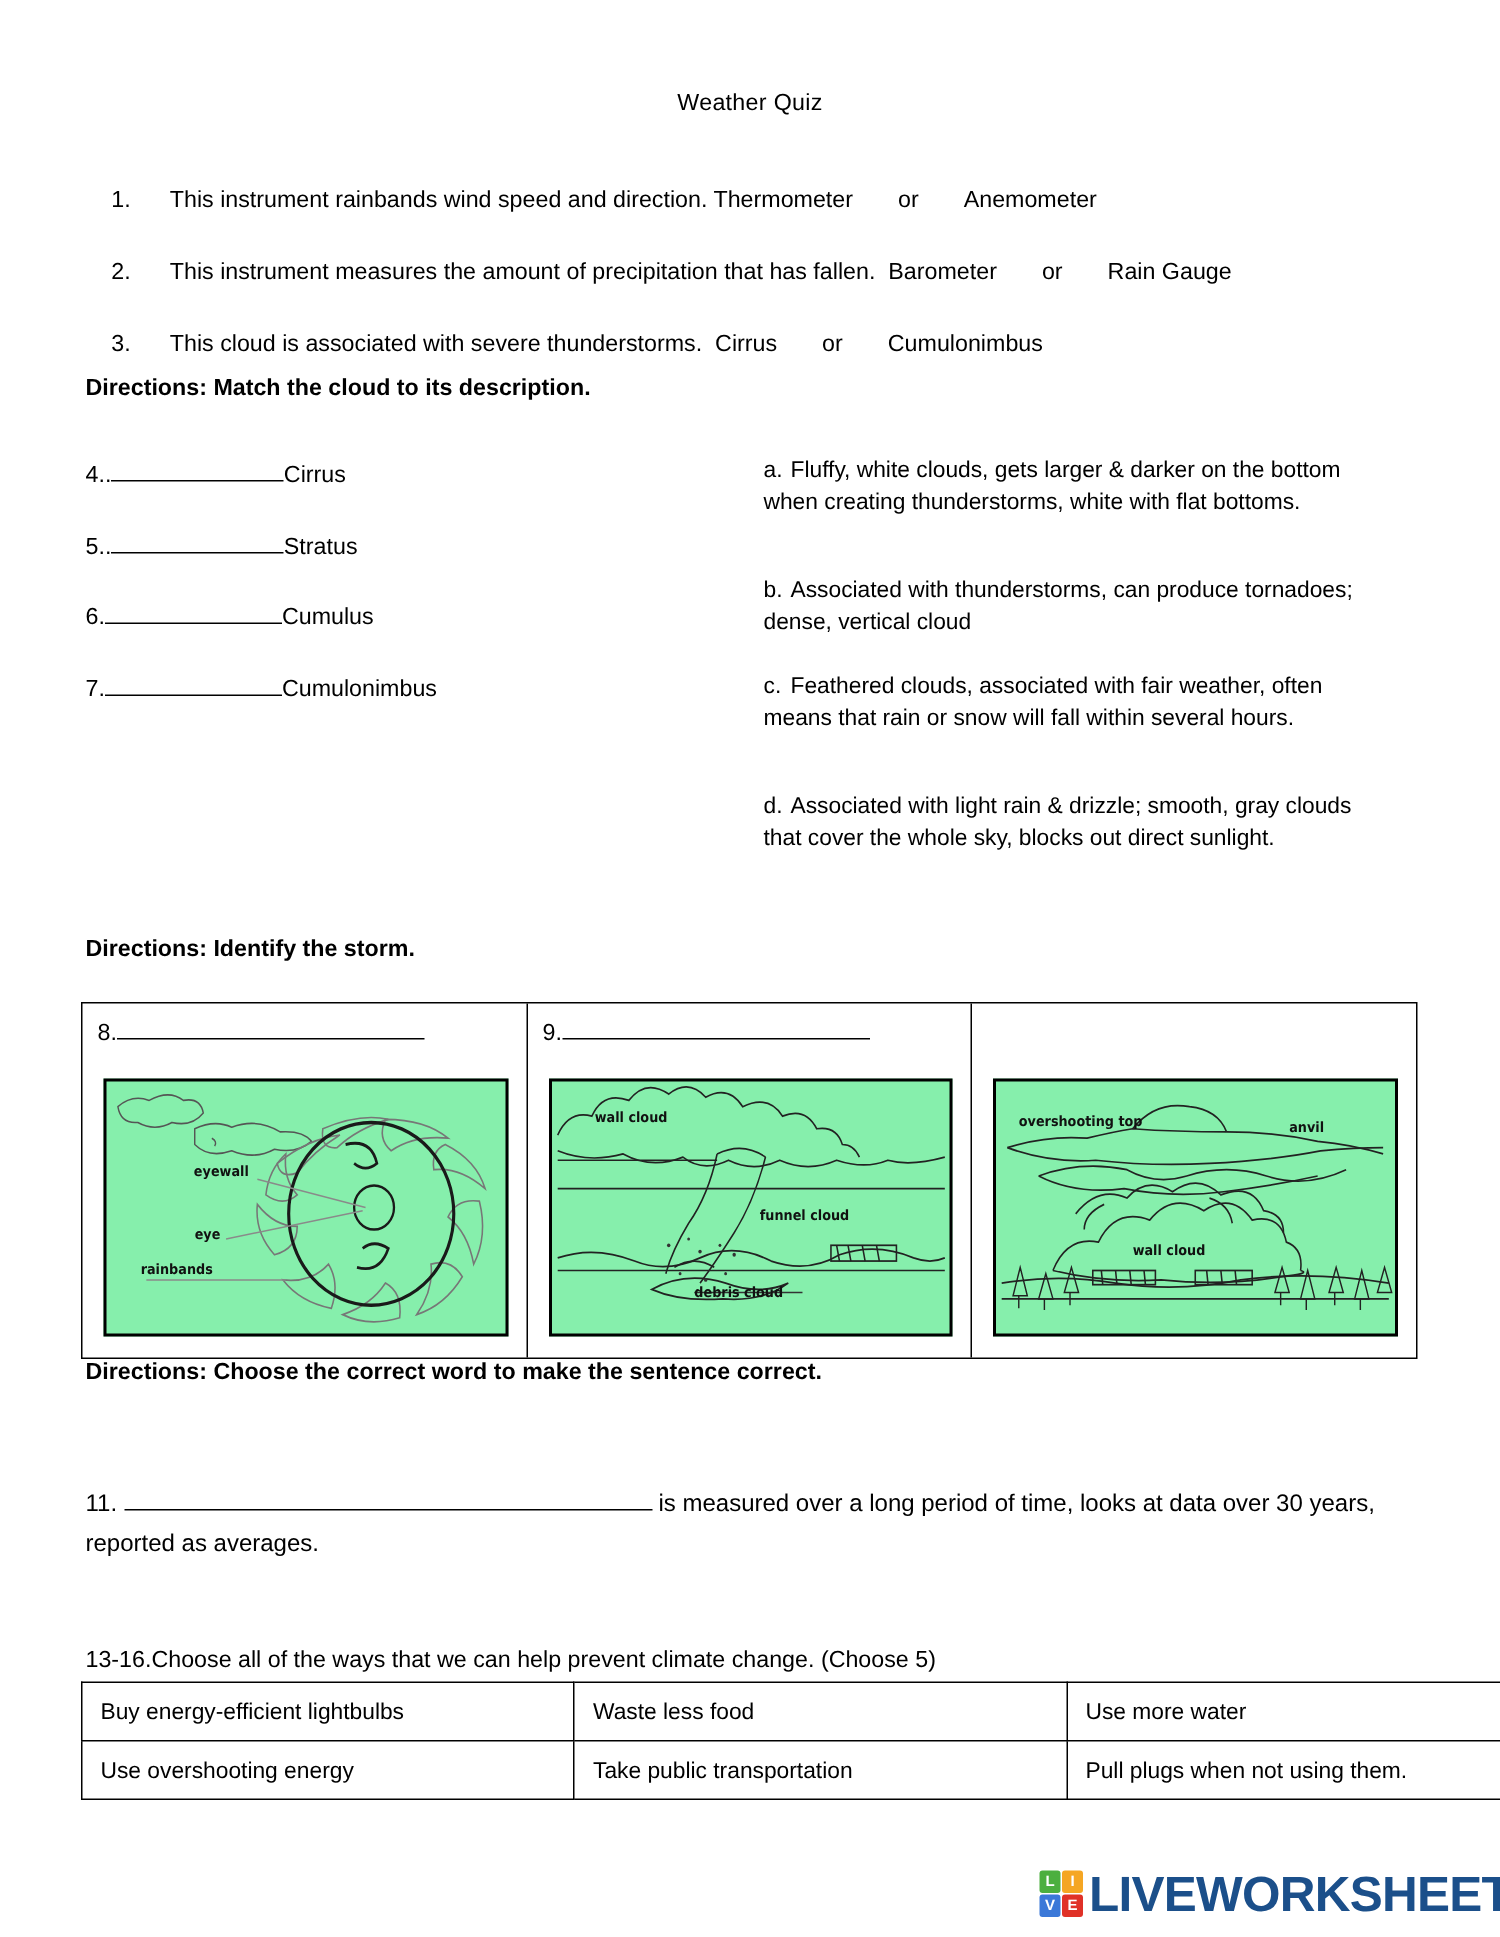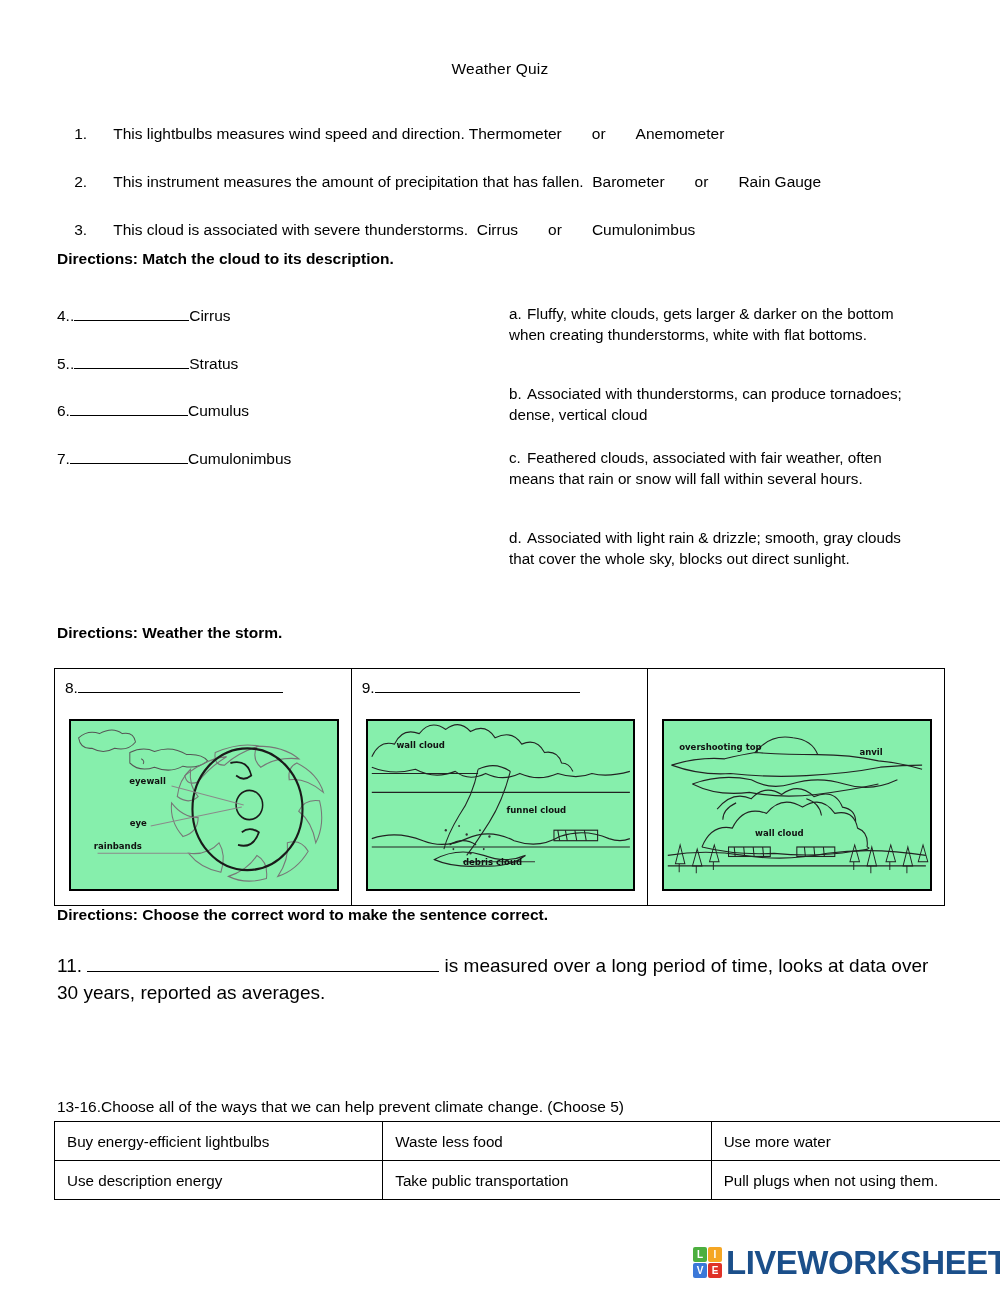--- a/index.html
+++ b/index.html
@@ -141,22 +141,23 @@
     font-size: 9px;
     font-weight: bold;
     fill: #111;
   }
 
   
   .fib {
     position: absolute;
     left: 57px;
     width: 880px;
-    font-size: 19px;
+    font-size: 16px;
     line-height: 27px;
+    margin-top: 37px;
   }
   #fib-11 { top: 952px; }
   #fib-12 { top: 1024px; }
   .fib .bl-long {
     display: inline-block;
     border-bottom: 1.2px solid #000;
     height: 15px;
     width: 352px;
     vertical-align: baseline;
   }
@@ -218,21 +219,21 @@
   }
 </style>
 </head>
 <body>
 
 <div class="page">
 
   <div class="title">Weather Quiz</div>
 
   <div class="mcq" id="mcq-1">
-    <span>1.</span><span class="gap-s"></span><span>This lightbulbs measures wind speed and direction.</span> <span>Thermometer</span><span class="gap-m"></span><span>or</span><span class="gap-m"></span><span>Anemometer</span>
+    <span>1.</span><span class="gap-s"></span><span>This instrument rainbands wind speed and direction.</span> <span>Thermometer</span><span class="gap-m"></span><span>or</span><span class="gap-m"></span><span>Anemometer</span>
   </div>
 
   <div class="mcq" id="mcq-2">
     <span>2.</span><span class="gap-s"></span><span>This instrument measures the amount of precipitation that has fallen.</span>  <span>Barometer</span><span class="gap-m"></span><span>or</span><span class="gap-m"></span><span>Rain Gauge</span>
   </div>
 
   <div class="mcq" id="mcq-3">
     <span>3.</span><span class="gap-s"></span><span>This cloud is associated with severe thunderstorms.</span>  <span>Cirrus</span><span class="gap-m"></span><span>or</span><span class="gap-m"></span><span>Cumulonimbus</span>
   </div>
 
@@ -261,21 +262,21 @@
   </div>
   <div class="match-right" id="desc-c">
     <span class="letter">c.</span>
     <span class="body">Feathered clouds, associated with fair weather, often means that rain or snow will fall within several hours.</span>
   </div>
   <div class="match-right" id="desc-d">
     <span class="letter">d.</span>
     <span class="body">Associated with light rain &amp; drizzle; smooth, gray clouds that cover the whole sky, blocks out direct sunlight.</span>
   </div>
 
-  <div class="directions" id="dir-storm">Directions: Weather the storm.</div>
+  <div class="directions" id="dir-storm">Directions: Identify the storm.</div>
 
   <div class="storm-row">
 
     <div class="storm-cell">
       <span class="storm-label"><span>8.</span><span class="bl"></span></span>
       <div class="storm-art">
         <svg viewBox="0 0 280 160" preserveAspectRatio="none">
           <g fill="none" stroke="#555" stroke-width="1">
 
             <path d="M8 16 q10 -8 22 -4 q14 -7 24 0 q12 -2 14 8 q-8 9 -22 6 q-12 6 -24 0 q-12 1 -14 -10z"></path>
@@ -422,21 +423,21 @@
   <div id="cc-prompt">13-16.Choose all of the ways that we can help prevent climate change. (Choose 5)</div>
 
   <table class="cc-table">
     <tbody>
       <tr>
         <td>Buy energy-efficient lightbulbs</td>
         <td>Waste less food</td>
         <td>Use more water</td>
       </tr>
       <tr>
-        <td>Use description energy</td>
+        <td>Use overshooting energy</td>
         <td>Take public transportation</td>
         <td>Pull plugs when not using them.</td>
       </tr>
     </tbody>
   </table>
 
   <div class="footer-logo">
     <div class="logo-tiles">
       <span id="tile-l" style="background: rgb(76, 175, 63);">L</span>
       <span id="tile-i" style="background: rgb(245, 166, 35);">I</span>

